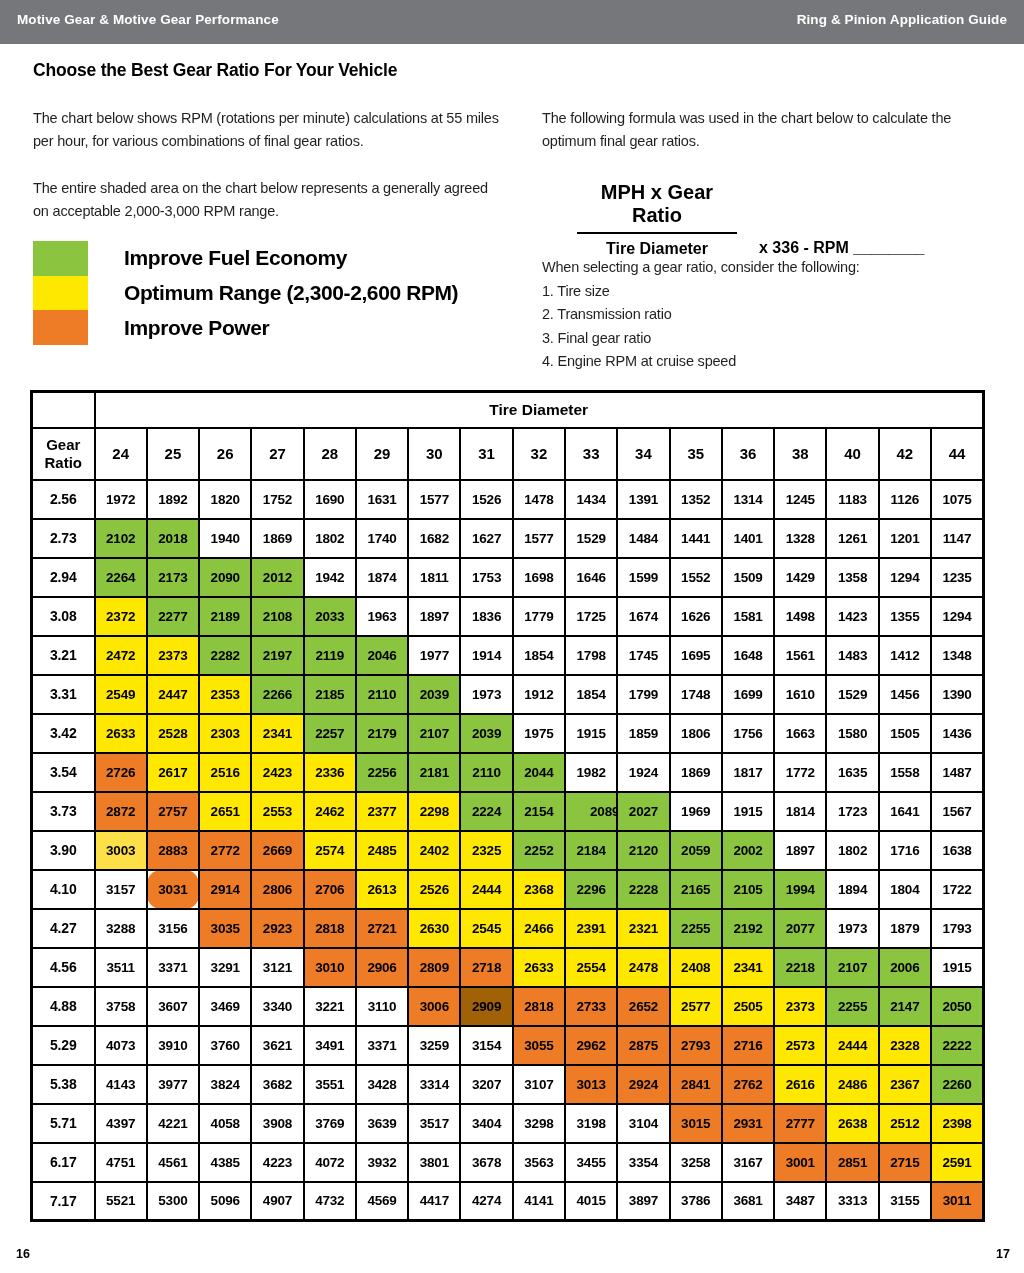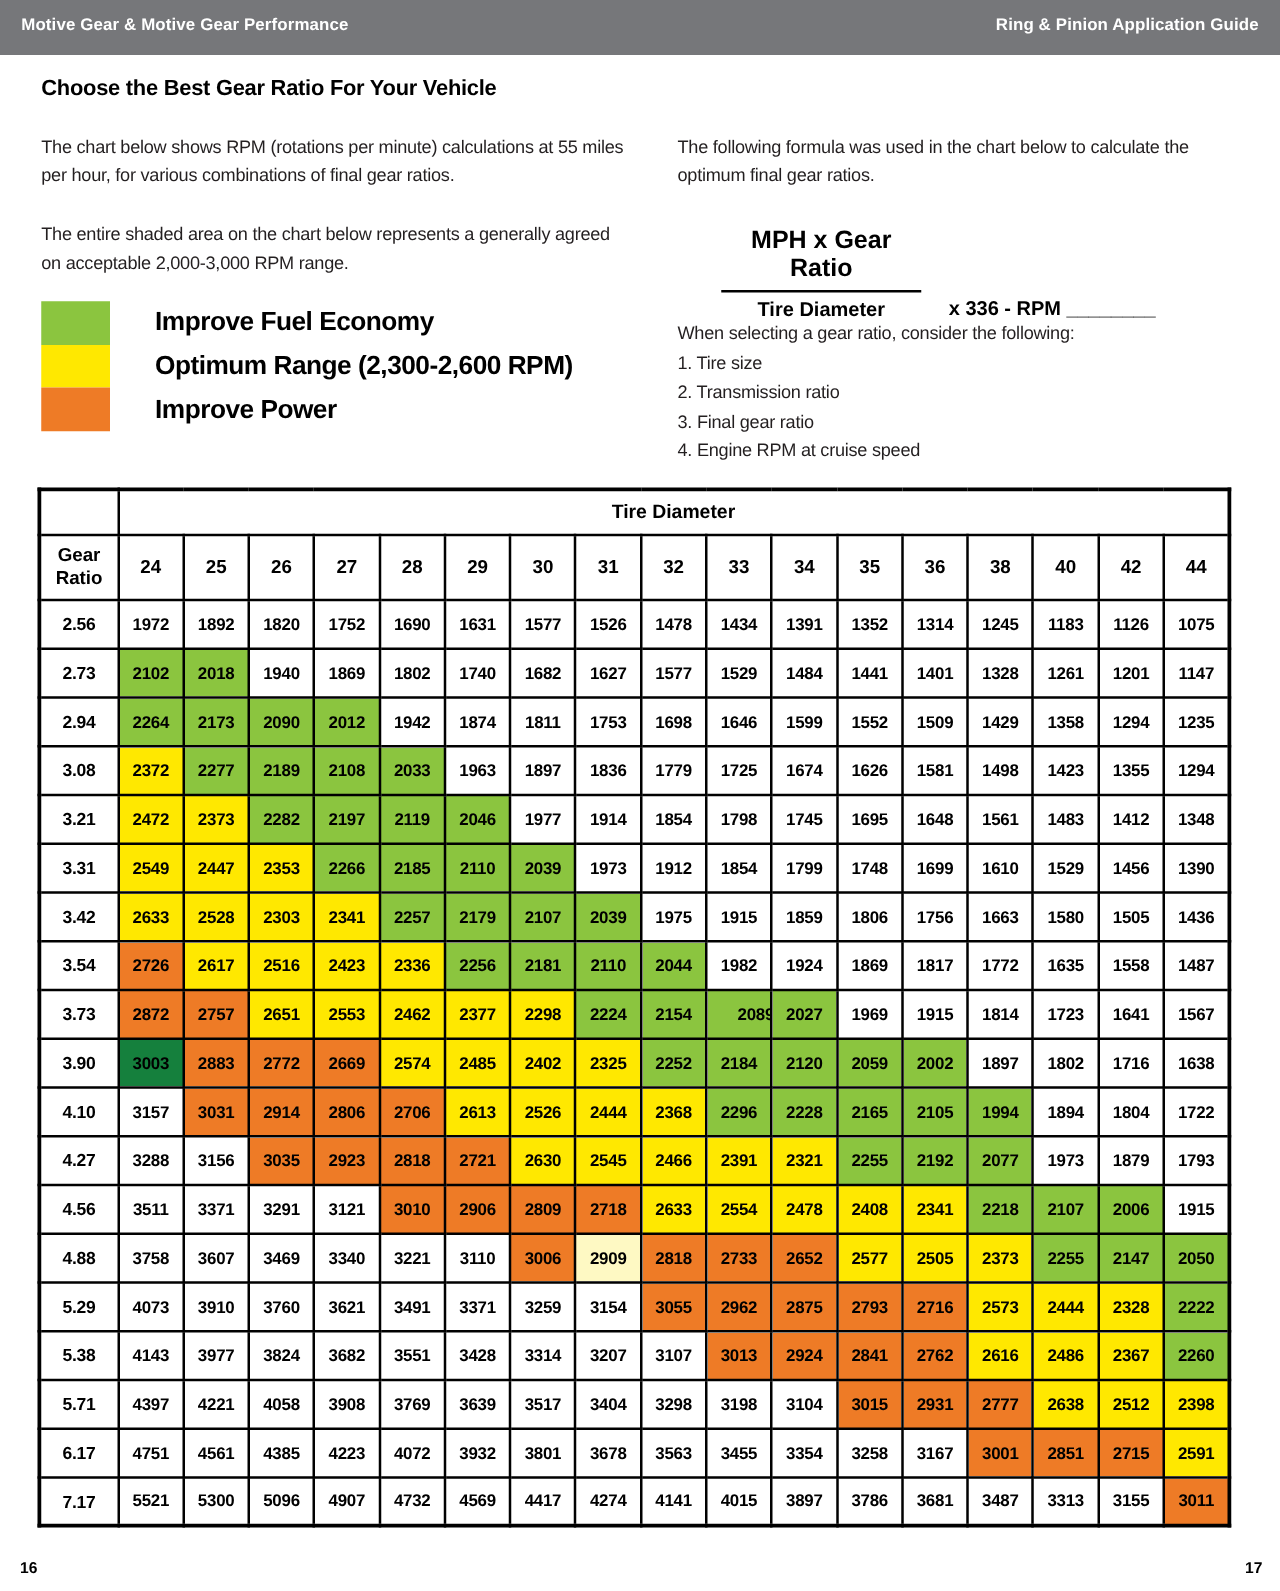--- a/index.html
+++ b/index.html
@@ -317,42 +317,42 @@
           <td style="background: rgb(139, 197, 63);">2027</td>
           <td>1969</td>
           <td>1915</td>
           <td>1814</td>
           <td>1723</td>
           <td>1641</td>
           <td>1567</td>
         </tr>
         <tr>
           <td class="ratio">3.90</td>
-          <td style="background: #15803d;">3003</td>
+          <td style="background: #fde047;">3003</td>
           <td style="background: rgb(238, 123, 38);">2883</td>
           <td style="background: rgb(238, 123, 38);">2772</td>
           <td style="background: rgb(238, 123, 38);">2669</td>
           <td style="background: rgb(255, 232, 0);">2574</td>
           <td style="background: rgb(255, 232, 0);">2485</td>
           <td style="background: rgb(255, 232, 0);">2402</td>
           <td style="background: rgb(255, 232, 0);">2325</td>
           <td style="background: rgb(139, 197, 63);">2252</td>
           <td style="background: rgb(139, 197, 63);">2184</td>
           <td style="background: rgb(139, 197, 63);">2120</td>
           <td style="background: rgb(139, 197, 63);">2059</td>
           <td style="background: rgb(139, 197, 63);">2002</td>
           <td>1897</td>
           <td>1802</td>
           <td>1716</td>
           <td>1638</td>
         </tr>
         <tr>
           <td class="ratio">4.10</td>
           <td>3157</td>
-          <td style="background: rgb(238, 123, 38);">3031</td>
+          <td style="background: rgb(238, 123, 38); border-radius: 14px;">3031</td>
           <td style="background: rgb(238, 123, 38);">2914</td>
           <td style="background: rgb(238, 123, 38);">2806</td>
           <td style="background: rgb(238, 123, 38);">2706</td>
           <td style="background: rgb(255, 232, 0);">2613</td>
           <td style="background: rgb(255, 232, 0);">2526</td>
           <td style="background: rgb(255, 232, 0);">2444</td>
           <td style="background: rgb(255, 232, 0);">2368</td>
           <td style="background: rgb(139, 197, 63);">2296</td>
           <td style="background: rgb(139, 197, 63);">2228</td>
           <td style="background: rgb(139, 197, 63);">2165</td>
@@ -404,21 +404,21 @@
         </tr>
         <tr>
           <td class="ratio">4.88</td>
           <td>3758</td>
           <td>3607</td>
           <td>3469</td>
           <td>3340</td>
           <td>3221</td>
           <td>3110</td>
           <td style="background: rgb(238, 123, 38);">3006</td>
-          <td style="background: #fef9c3;">2909</td>
+          <td style="background: #a16207;">2909</td>
           <td style="background: rgb(238, 123, 38);">2818</td>
           <td style="background: rgb(238, 123, 38);">2733</td>
           <td style="background: rgb(238, 123, 38);">2652</td>
           <td style="background: rgb(255, 232, 0);">2577</td>
           <td style="background: rgb(255, 232, 0);">2505</td>
           <td style="background: rgb(255, 232, 0);">2373</td>
           <td style="background: rgb(139, 197, 63);">2255</td>
           <td style="background: rgb(139, 197, 63);">2147</td>
           <td style="background: rgb(139, 197, 63);">2050</td>
         </tr>

